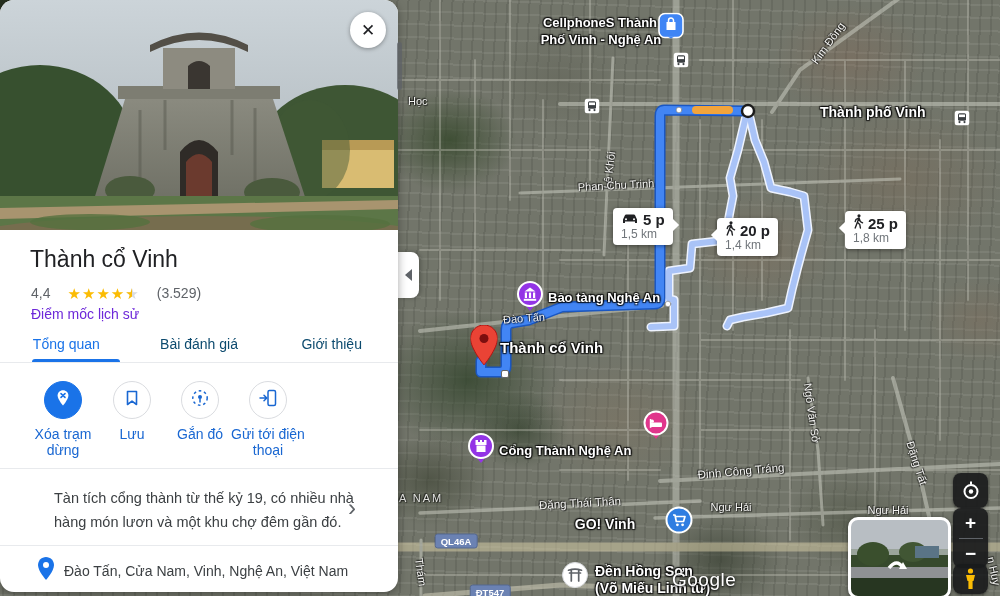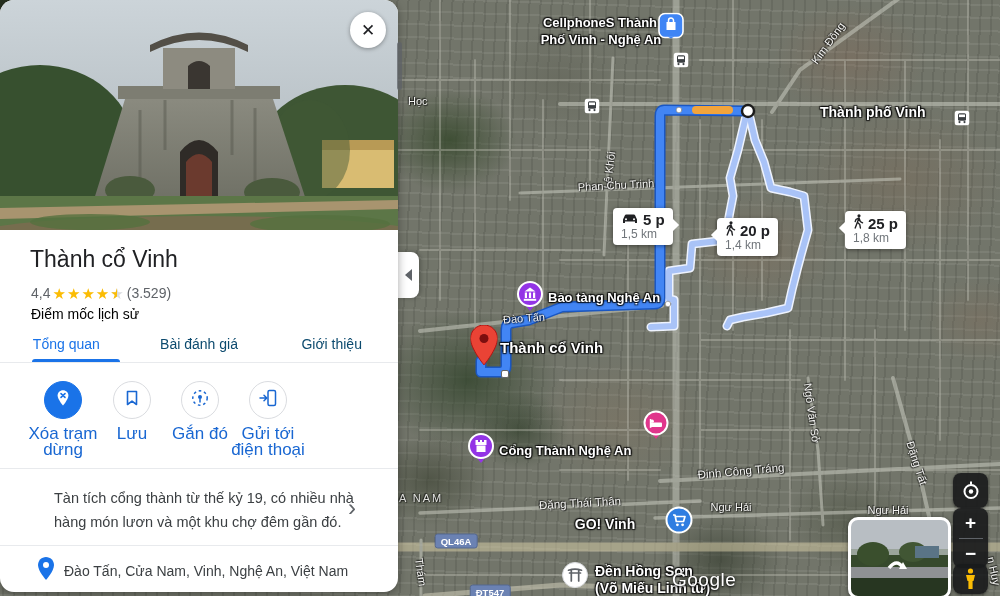--- a/index.html
+++ b/index.html
@@ -50,34 +50,34 @@
     box-shadow:0 1px 4px rgba(0,0,0,.5);overflow:hidden;background:
     linear-gradient(180deg,#b8bec3 0 38%,#9aa49b 38% 46%,#36492c 46% 62%,#8f9194 62% 76%,#273621 76% 100%);}
   
   #panel-backdrop{position:absolute;left:0;top:0;width:30px;height:240px;background:#26301f;z-index:9;}
   #panel{position:absolute;left:0;top:0;width:398px;height:592px;background:#fff;z-index:10;
     border-radius:14px 14px 14px 14px;box-shadow:0 2px 10px rgba(0,0,0,.35);overflow:hidden;}
   #hero{position:absolute;left:0;top:0;width:398px;height:230px;}
   #close-btn{position:absolute;left:350px;top:12px;width:36px;height:36px;border-radius:50%;background:#fff;z-index:11;
     display:flex;align-items:center;justify-content:center;font-size:17px;color:#202124;box-shadow:0 1px 4px rgba(0,0,0,.35);cursor:pointer;}
   #place-title{position:absolute;left:30px;top:246px;font-size:23px;color:#202124;}
-  #rating-row{position:absolute;left:31px;top:285px;display:flex;align-items:center;gap:2px;font-size:14px;color:#5f6368;}
+  #rating-row{position:absolute;left:31px;top:285px;display:flex;align-items:center;gap:17px;font-size:14px;color:#5f6368;}
   .stars{display:flex;color:#fbbc04;font-size:15px;letter-spacing:1px;line-height:15px;}
   .star-half{position:relative;color:#dadce0;}
   .star-half .fill{position:absolute;left:0;top:0;width:46%;overflow:hidden;color:#fbbc04;}
-  #category{position:absolute;left:31px;top:306px;font-size:14px;color:#000000;}
+  #category{position:absolute;left:31px;top:306px;font-size:14px;color:#6d28d9;}
   #tabs{position:absolute;left:0;top:330px;width:398px;height:33px;display:flex;}
   .tab{flex:1;text-align:center;font-size:14px;font-weight:500;color:#0c4a6e;padding-top:6px;cursor:pointer;}
   .tab.active{color:#1a73e8;}
   #tab-underline{position:absolute;left:32px;top:359px;width:88px;height:3px;background:#1a73e8;border-radius:3px 3px 0 0;}
   .divider{position:absolute;left:0;width:398px;height:1px;background:#e8eaed;}
   .action{position:absolute;top:381px;width:84px;display:flex;flex-direction:column;align-items:center;cursor:pointer;}
   .action .circ{width:36px;height:36px;border-radius:50%;border:1px solid #dadce0;background:#fff;display:flex;align-items:center;justify-content:center;}
   .action .circ.filled{background:#1a73e8;border-color:#1a73e8;}
-  .action .albl{margin-top:7px;font-size:17px;color:#1967d2;text-align:center;line-height:16px;}
+  .action .albl{margin-top:7px;font-size:14px;color:#1967d2;text-align:center;line-height:16px;}
   #description{position:absolute;left:30px;top:486px;width:302px;font-size:14.5px;color:#3c4043;line-height:24px;margin-left:24px;}
   #desc-chevron{position:absolute;left:348px;top:494px;font-size:24px;color:#5f6368;cursor:pointer;}
   #address-row{position:absolute;left:0px;top:556px;width:398px;display:flex;align-items:center;}
   #address-text{font-size:14px;color:#3c4043;margin-left:8px;}
   #panel-scrollbar{position:absolute;left:397px;top:42px;width:5px;height:48px;background:rgba(95,99,104,.75);border-radius:3px;z-index:12;}
   #collapse-tab{position:absolute;left:398px;top:252px;width:21px;height:46px;background:#fff;border-radius:0 8px 8px 0;z-index:9;
     box-shadow:2px 0 4px rgba(0,0,0,.25);display:flex;align-items:center;justify-content:center;cursor:pointer;}
   #collapse-tab .tri{width:0;height:0;border-top:6px solid transparent;border-bottom:6px solid transparent;border-right:7px solid #5f6368;}
 </style>
 </head>

